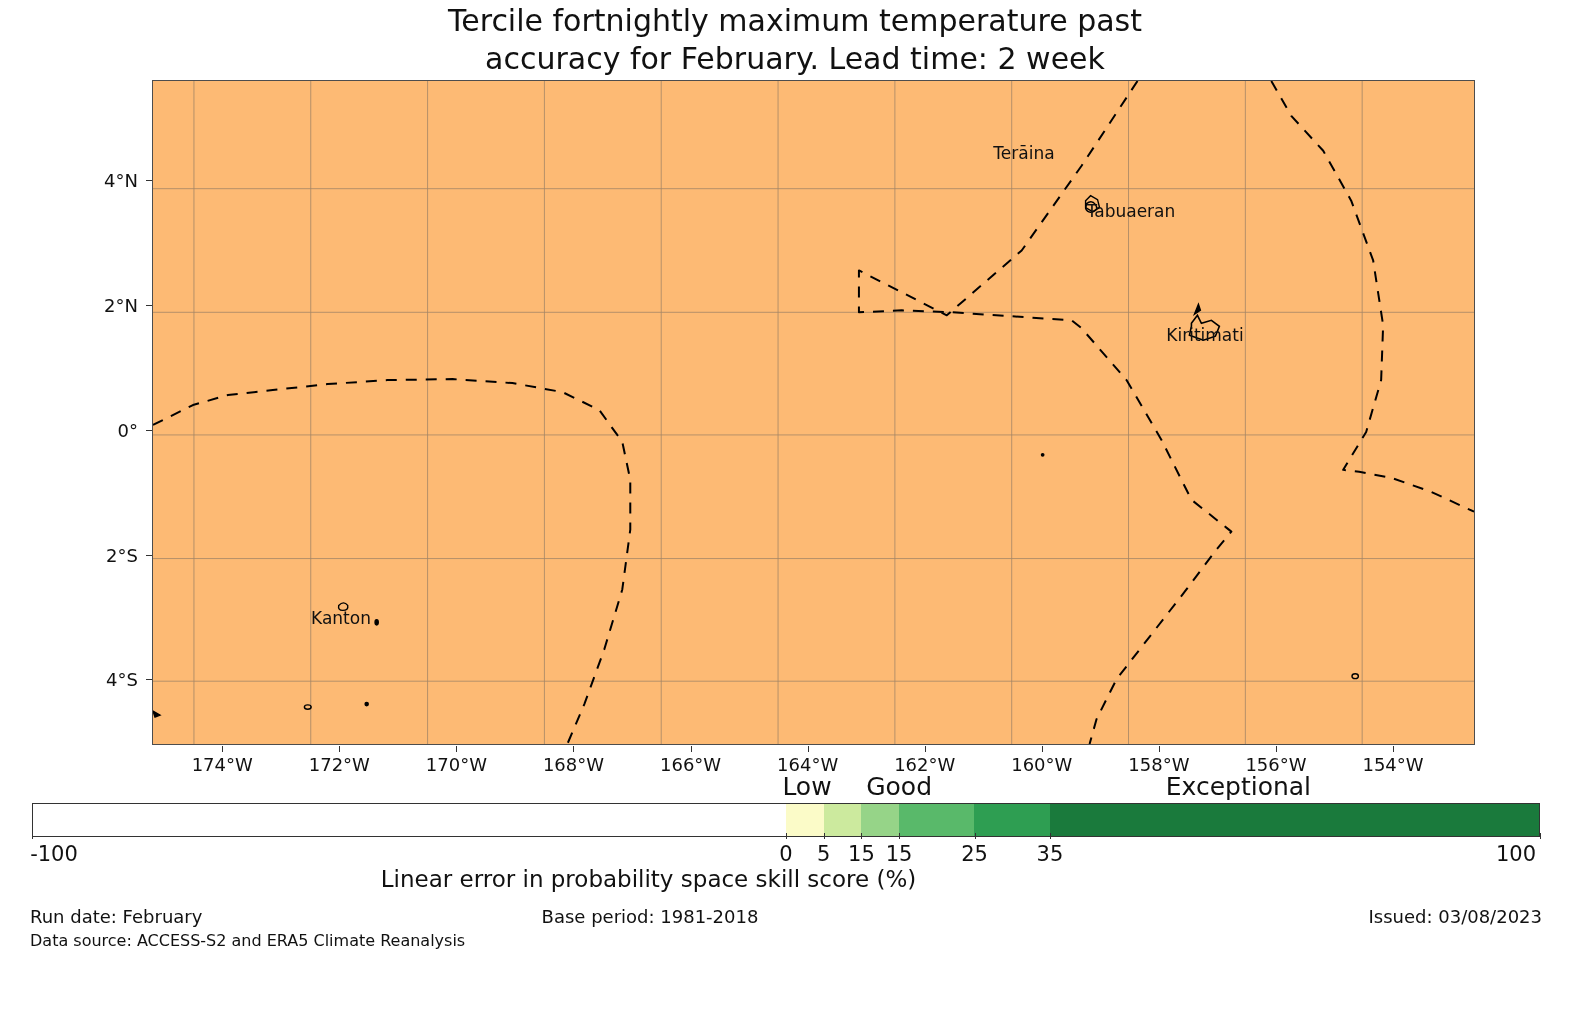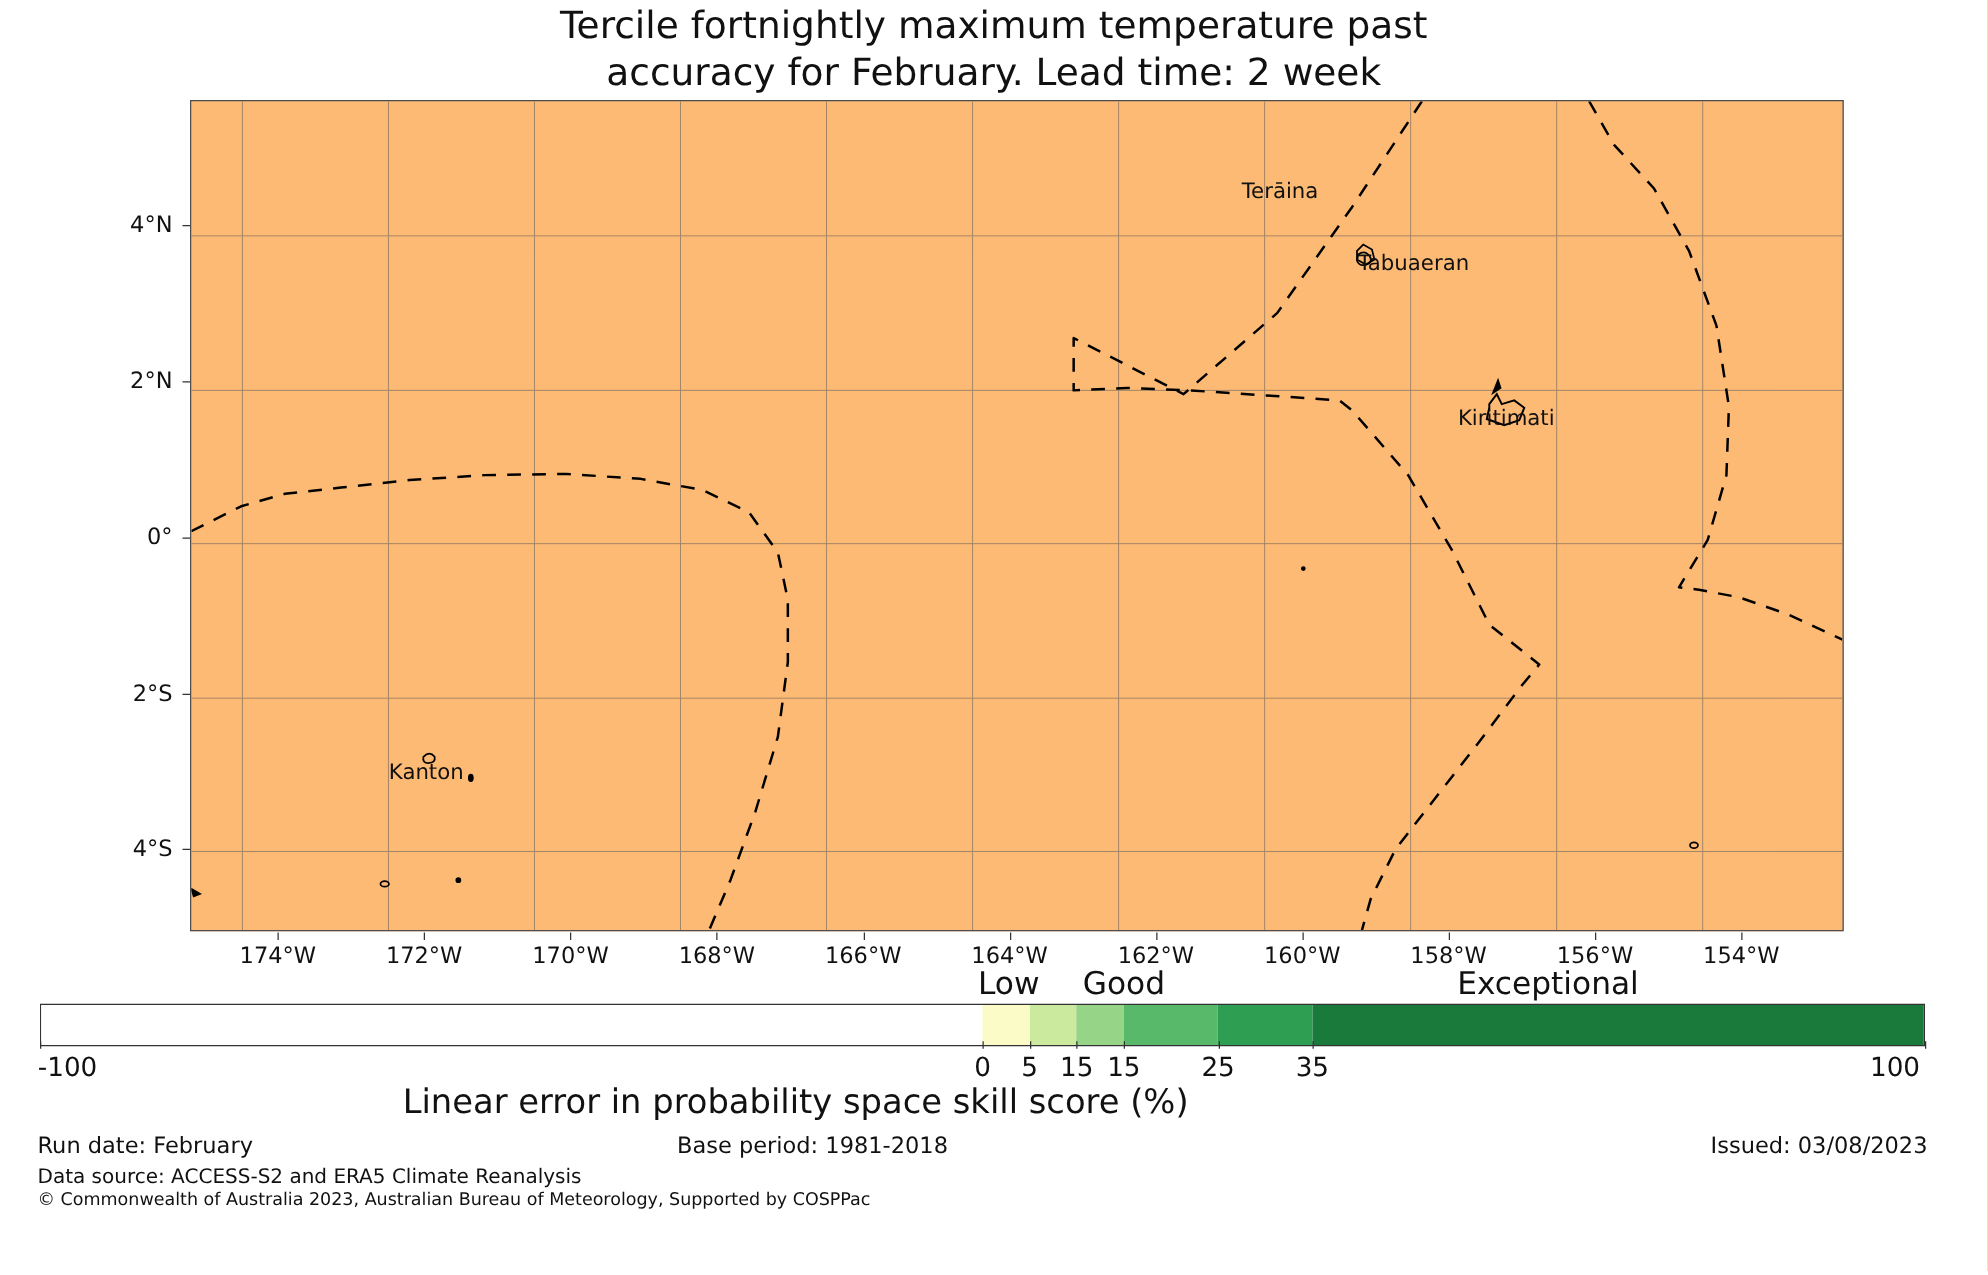--- a/index.html
+++ b/index.html
@@ -50,22 +50,22 @@
     border:1px solid #333;box-sizing:border-box;
   }
   .cseg{height:100%;}
   .cticks{position:absolute;left:32px;top:837px;width:1508px;height:30px;}
   .ctick{
     position:absolute;top:5px;transform:translateX(-50%);
     font-size:21px;color:#111;white-space:nowrap;
   }
   .ctickmark{position:absolute;top:-4px;width:1px;height:6px;background:#333;}
   .cbar-title{
-    position:absolute;left:4px;top:866px;width:1265px;text-align:center;
-    font-size:27px;color:#111;
+    position:absolute;left:16px;top:866px;width:1265px;text-align:center;
+    font-size:23px;color:#111;
   }
 
   
   .foot-run{position:absolute;left:30px;top:906px;font-size:18px;color:#111;}
   .foot-base{position:absolute;left:0;top:906px;width:1300px;text-align:center;font-size:18px;color:#111;}
   .foot-iss{position:absolute;right:48px;top:906px;font-size:18px;color:#111;}
   .foot-src{position:absolute;left:30px;top:931px;font-size:16px;color:#111;}
   .foot-cc{position:absolute;left:30px;top:952px;font-size:14px;color:#111;}
   .foot-shp{position:absolute;left:30px;top:985px;font-size:13px;color:#111;}
 </style>
@@ -212,15 +212,14 @@
       <div class="ctickmark" style="left: 1017.9px;"></div>
       <div class="ctick" style="left: 1484px;">100</div>
       <div class="ctickmark" style="left: 1508px;"></div>
     </div>
   <div class="cbar-title">Linear error in probability space skill score (%)</div>
 
   <div class="foot-run">Run date: February</div>
   <div class="foot-base">Base period: 1981-2018</div>
   <div class="foot-iss">Issued: 03/08/2023</div>
   <div class="foot-src">Data source: ACCESS-S2 and ERA5 Climate Reanalysis</div>
-  <div class="foot-cc">© Commonwealth of Australia 2023, Australian Bureau of Meteorology, Supported by COSPPac</div>
 
 </div>
 
 </body></html>

